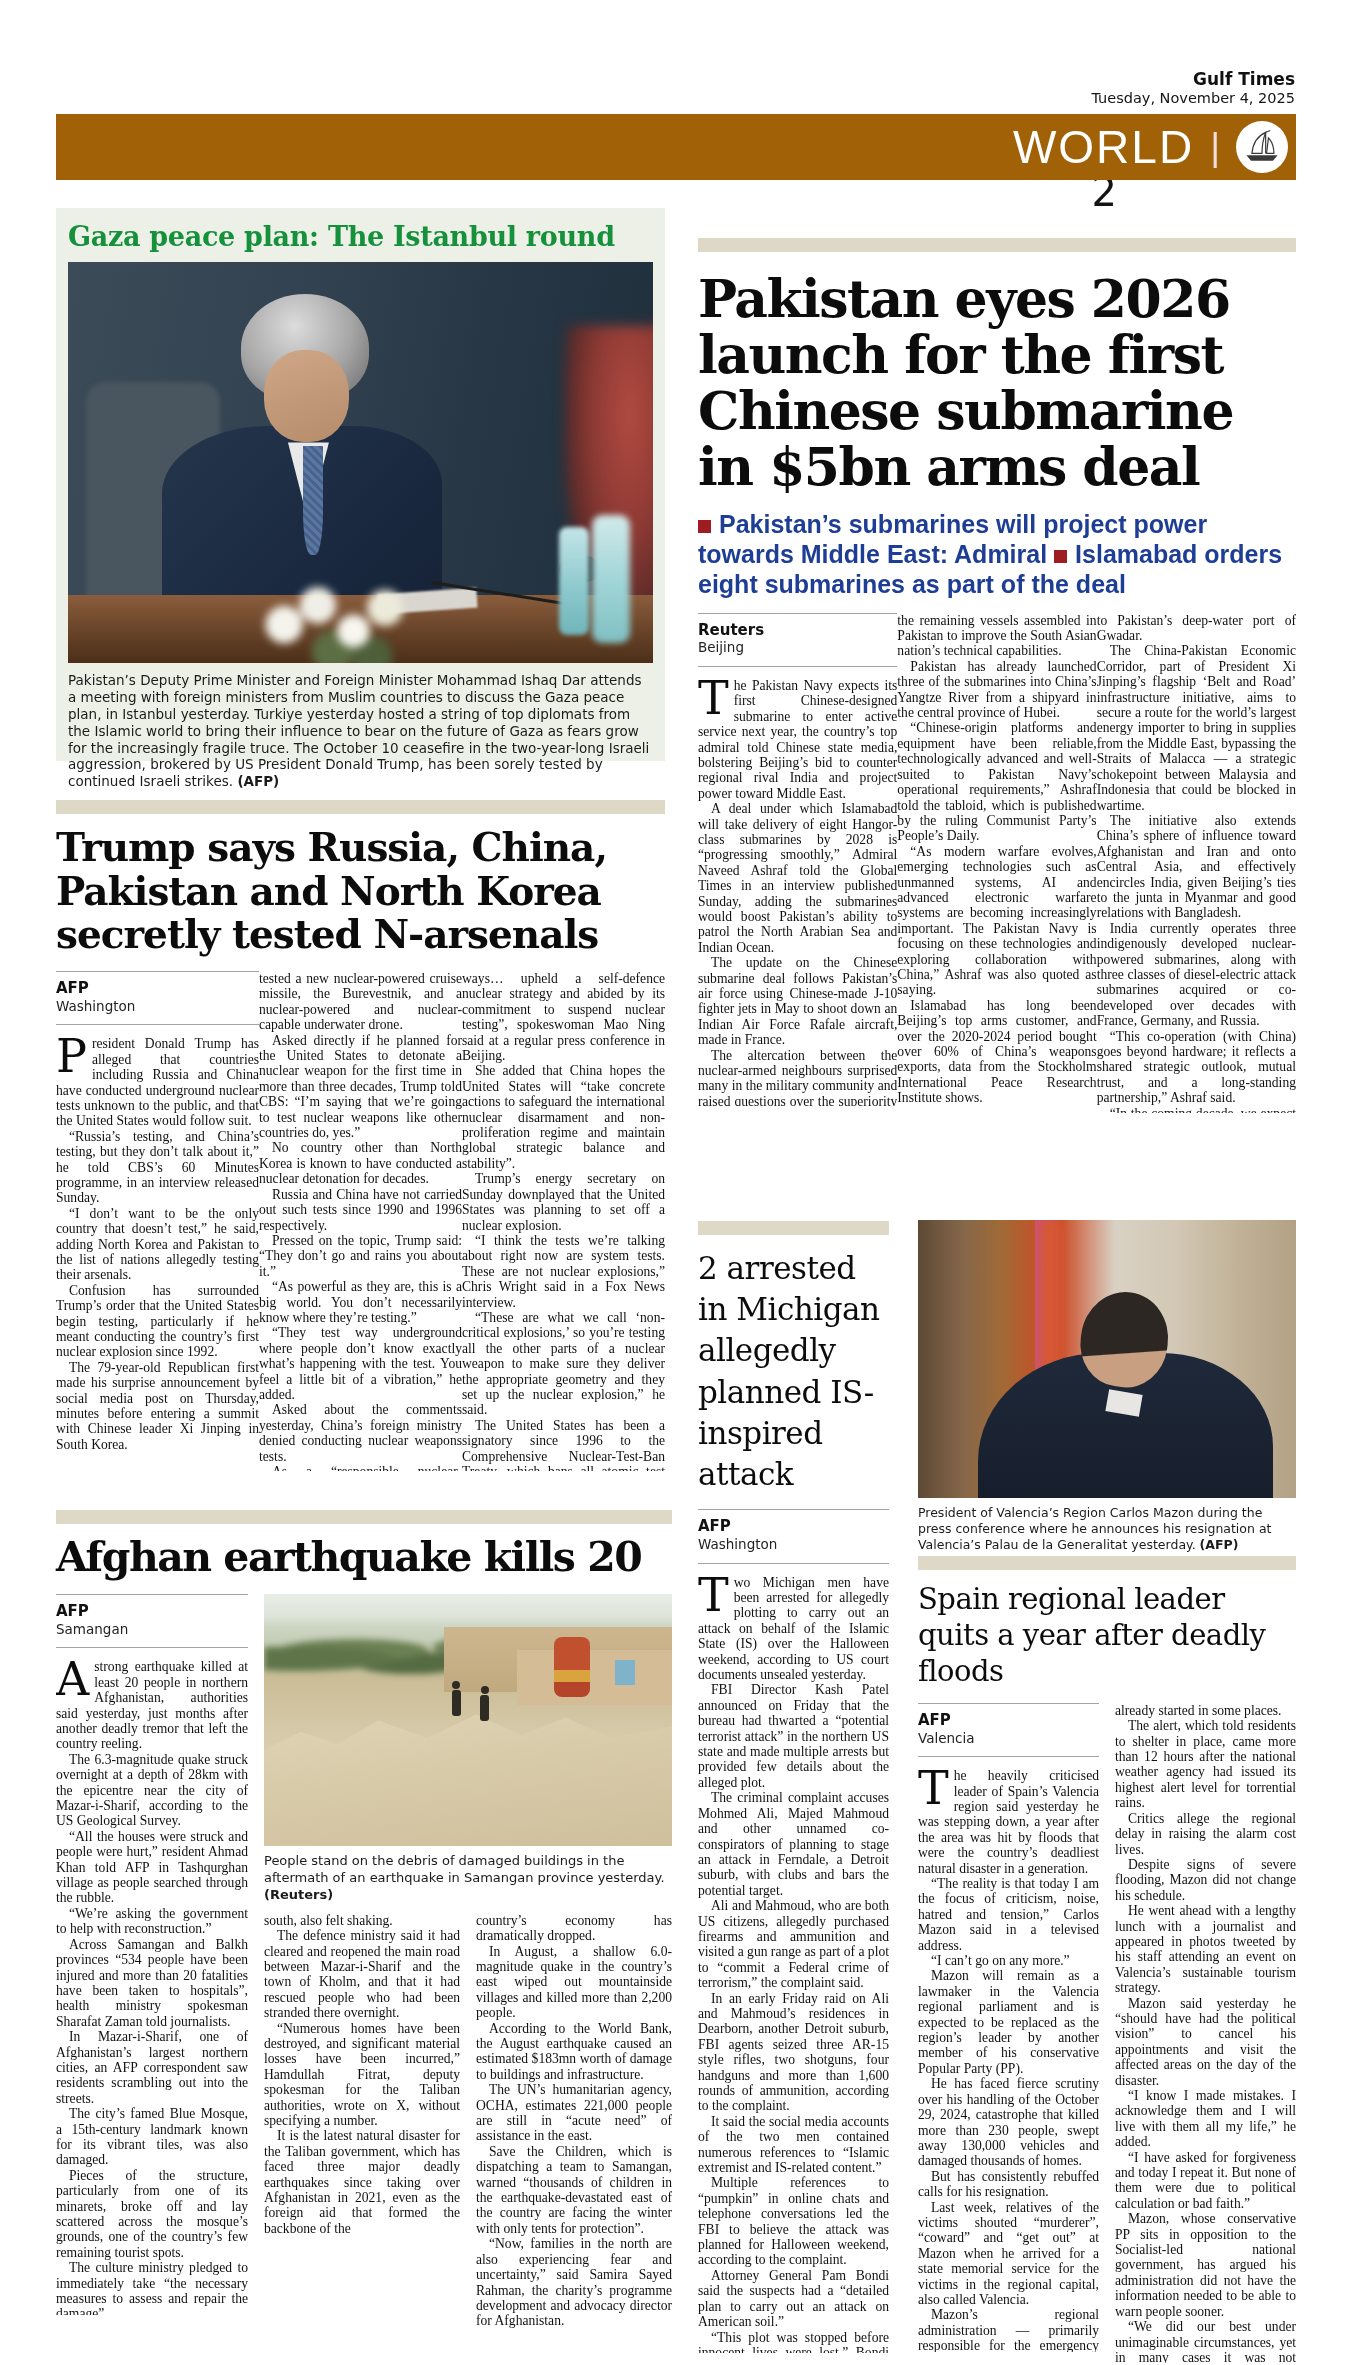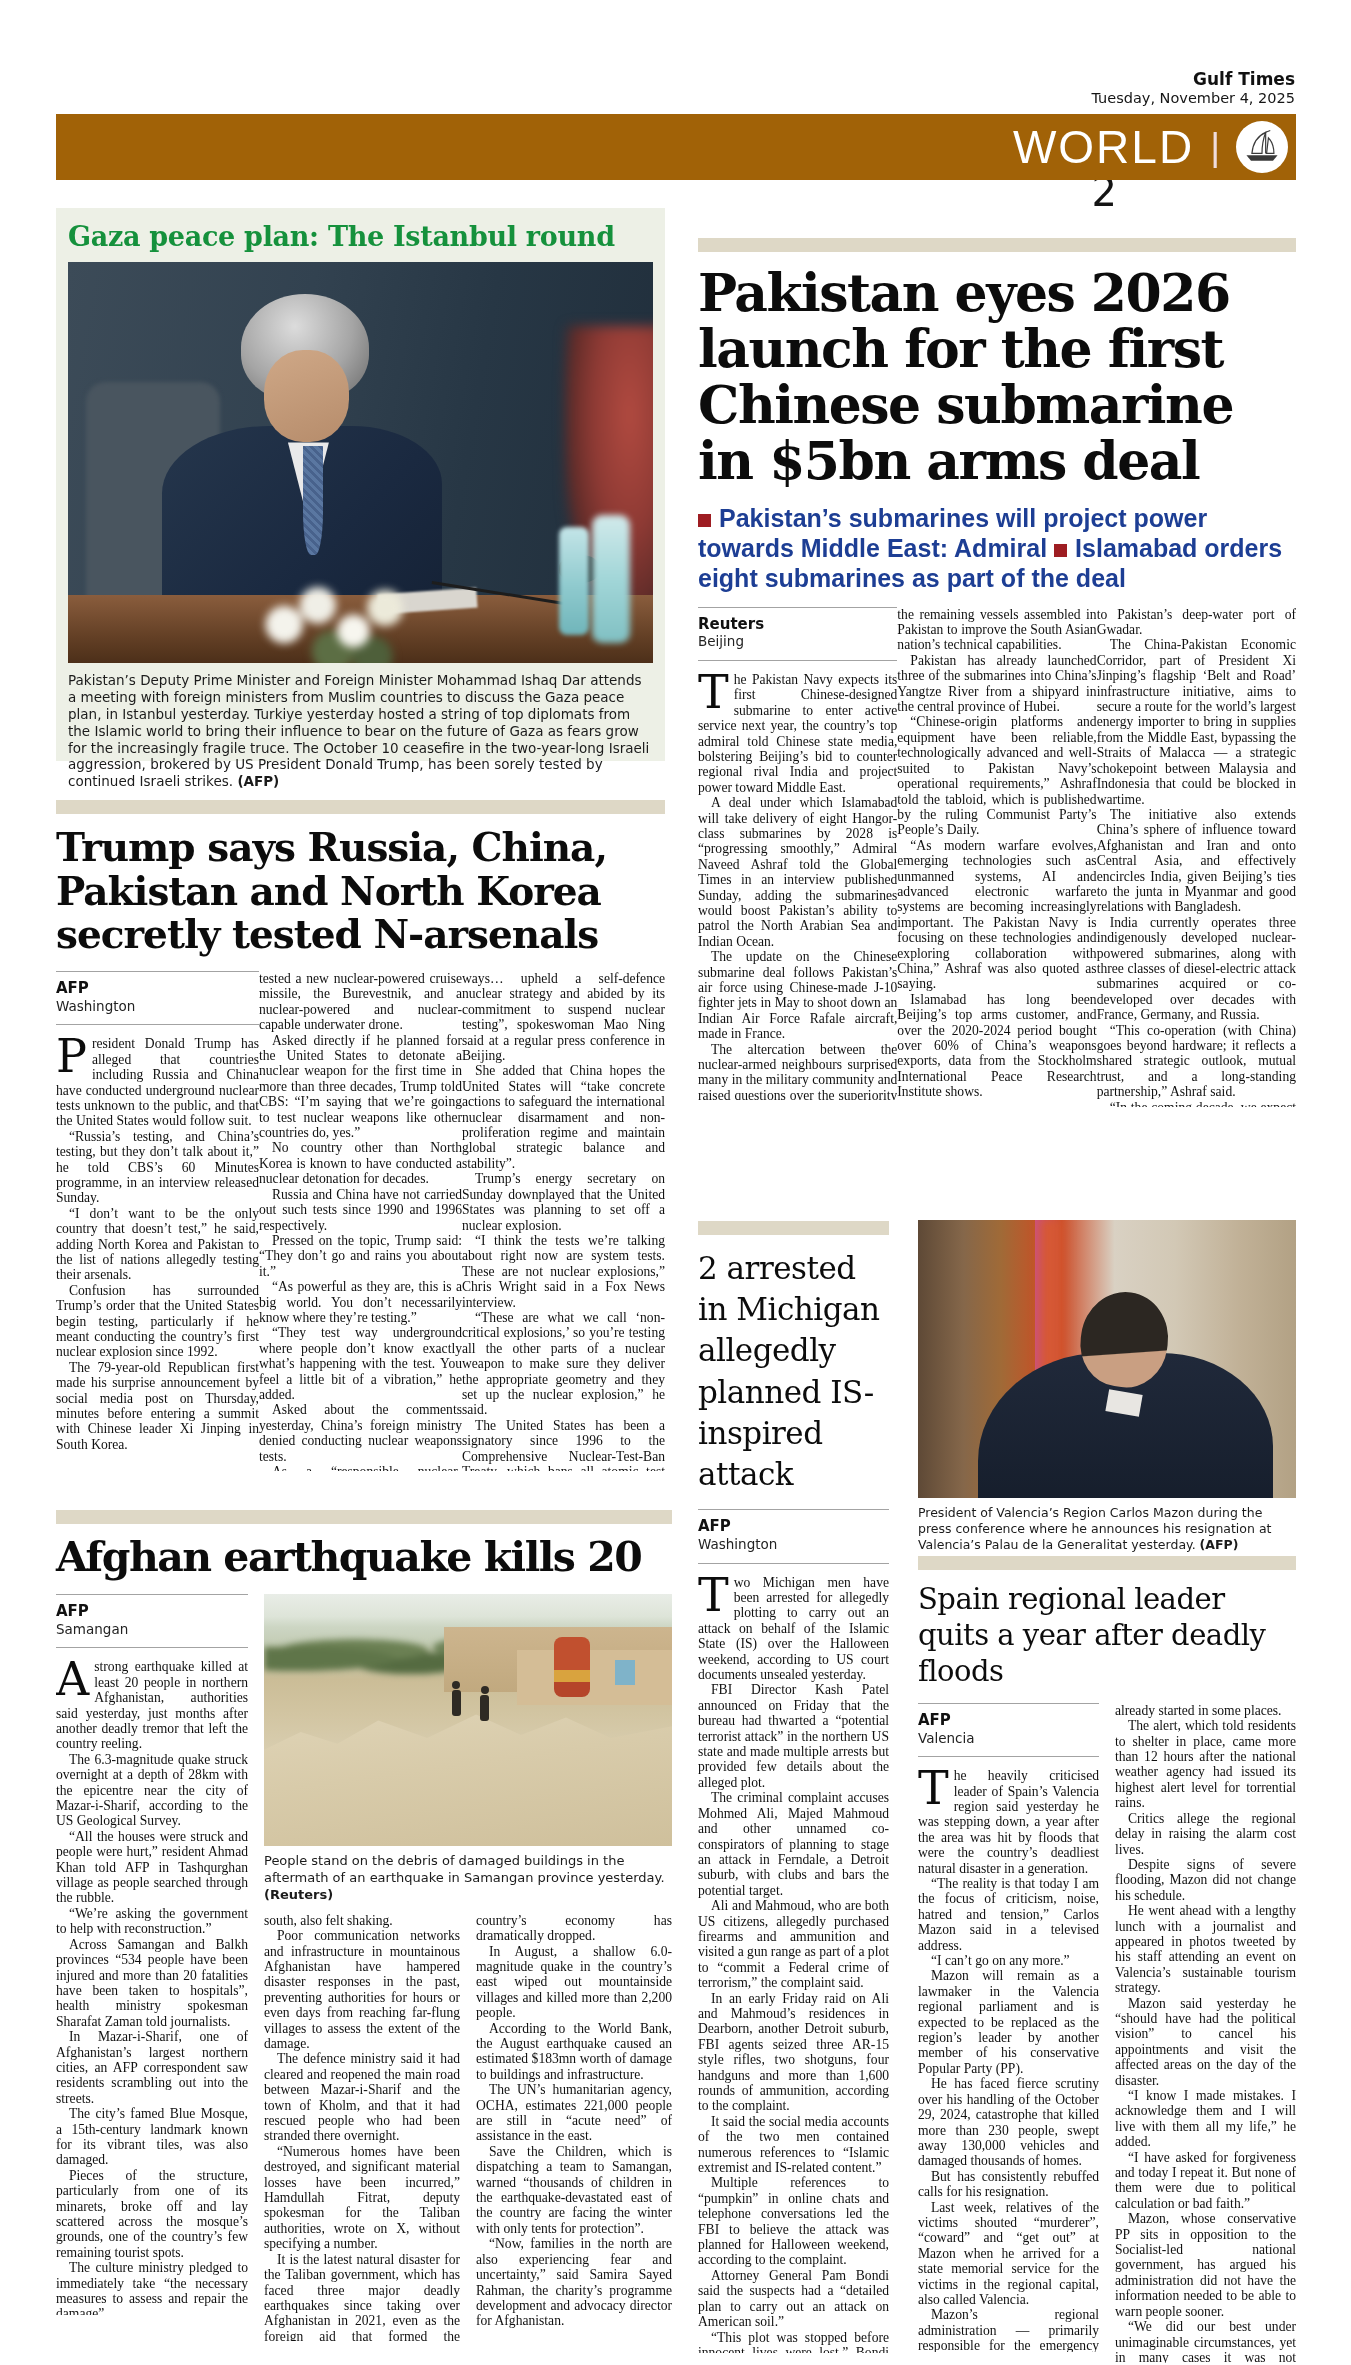--- a/index.html
+++ b/index.html
@@ -20,21 +20,21 @@
             display:flex; align-items:center; justify-content:flex-end; gap:16px; padding-right:8px; }
   .banner-title { color:#fff; font-family:"Liberation Sans", sans-serif; font-weight:300;
                   font-size:46px; letter-spacing:2px; line-height:1; }
   .banner-sep { color:#f0dcdc; font-family:"Liberation Sans", sans-serif; font-weight:300; font-size:38px; }
   .badge { width:52px; height:52px; border-radius:50%; background:#fff; display:flex; align-items:center; justify-content:center; }
 
   
   .kbar { height:14px; background:#ded8c6; }
   .article { position:absolute; }
   .headline { font-family:"DejaVu Serif", serif; font-weight:bold; color:#0c0c0c; }
-  .hl-pak    { font-size:52px; line-height:1.08; letter-spacing:-1.5px; margin-top:13px; }
+  .hl-pak    { font-size:52px; line-height:1.08; letter-spacing:-1.5px; margin-top:19px; }
   .hl-trump  { font-size:39px; line-height:1.12; letter-spacing:-1px;   margin-top:12px; }
   .hl-afghan { font-size:41px; line-height:1.1;  letter-spacing:-1.5px; margin-top:11px; }
   .hl-mich   { font-size:31px; line-height:1.33; letter-spacing:-0.5px; margin-top:13px; font-weight:400; }
   .hl-spain  { font-size:29px; line-height:1.24; letter-spacing:-0.5px; margin-top:12px; font-weight:400; }
   .subhead { margin-top:13px; font-family:"Liberation Sans", sans-serif; font-weight:bold;
              color:#1d3e94; font-size:25px; line-height:1.2; }
   .sq { display:inline-block; width:13px; height:13px; background:#9e1d22; margin:0 8px 0 0; }
   .cols { display:flex; margin-top:14px; }
   .col { flex:1; min-width:0; }
   .byline { border-top:1px solid #a3a3a3; border-bottom:1px solid #a3a3a3; padding:7px 0 9px;
@@ -391,21 +391,20 @@
           <div class="ph af-tank"></div>
           <div class="ph af-rubble"></div>
           <div class="ph af-debris"></div>
           <div class="ph af-fig af-fig1"></div>
           <div class="ph af-fig af-fig2"></div>
         </div>
         <p class="afghan-caption caption"><span>People stand on the debris of damaged buildings in the aftermath of an earthquake in Samangan province yesterday. </span><span class="credit">(Reuters)</span></p>
         <div class="af-subcols">
           <div class="body-col">
               <p>south, also felt shaking.</p>
-              <p>Poor communication networks and infrastructure in mountainous Afghanistan have hampered disaster responses in the past, preventing authorities for hours or even days from reaching far-flung villages to assess the extent of the damage.</p>
               <p>The defence ministry said it had cleared and reopened the main road between Mazar-i-Sharif and the town of Kholm, and that it had rescued people who had been stranded there overnight.</p>
               <p>“Numerous homes have been destroyed, and significant material losses have been incurred,” Hamdullah Fitrat, deputy spokesman for the Taliban authorities, wrote on X, without specifying a number.</p>
               <p>It is the latest natural disaster for the Taliban government, which has faced three major deadly earthquakes since taking over Afghanistan in 2021, even as the foreign aid that formed the backbone of the</p>
             </div>
           <div class="body-col">
               <p>country’s economy has dramatically dropped.</p>
               <p>In August, a shallow 6.0-magnitude quake in the country’s east wiped out mountainside villages and killed more than 2,200 people.</p>
               <p>According to the World Bank, the August earthquake caused an estimated $183mn worth of damage to buildings and infrastructure.</p>
               <p>The UN’s humanitarian agency, OCHA, estimates 221,000 people are still in “acute need” of assistance in the east.</p>
               <p>Save the Children, which is dispatching a team to Samangan, warned “thousands of children in the earthquake-devastated east of the country are facing the winter with only tents for protection”.</p>

